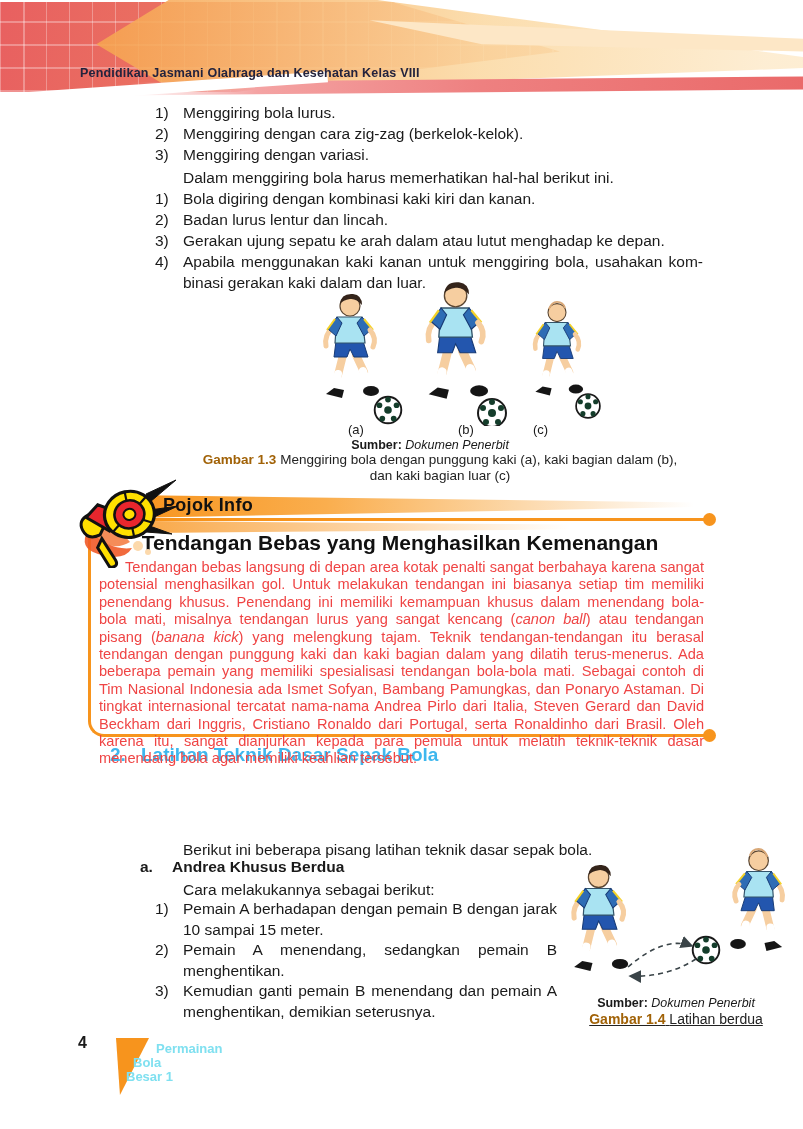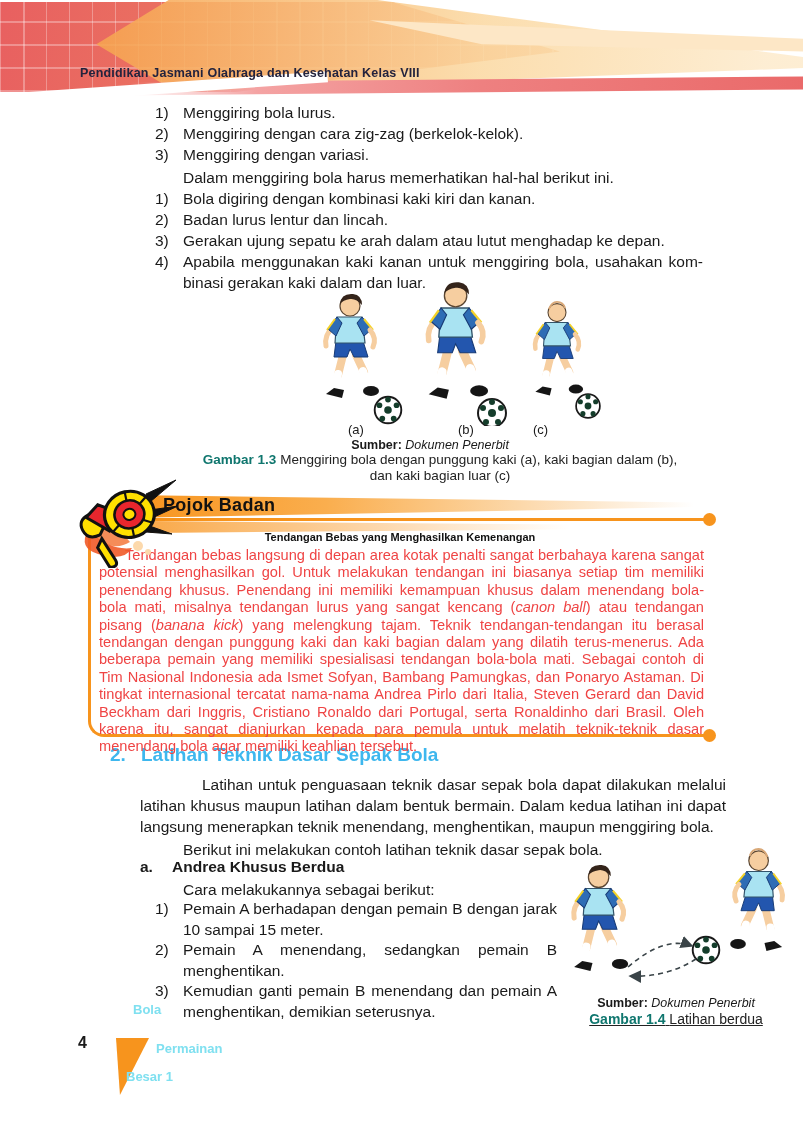--- a/index.html
+++ b/index.html
@@ -35,38 +35,38 @@
   .num-list .txt{flex:1;}
   .justify{text-align:justify;}
   .j-first{text-align-last:justify;}
   .block{display:block;}
 
   
   .src{font-size:12.5px;text-align:center;}
   .src b{font-weight:bold;}
   .src i{font-style:italic;}
   .figcap{font-size:13.5px;text-align:center;line-height:15.5px;color:#222;}
-  .figcap .lbl{color:#0f766e;font-weight:bold;}
+  .figcap .lbl{color:#a16207;font-weight:bold;}
 
   
   .swoosh1{position:absolute;top:492px;left:128px;width:566px;height:26px;z-index:2;
     background:linear-gradient(90deg,#F7941D 0%,#FAAE4E 35%,#FCD9AC 70%,rgba(253,236,214,0) 100%);
     clip-path:polygon(0 12%,100% 40%,100% 58%,0 100%);}
   .swoosh2{position:absolute;top:521px;left:150px;width:420px;height:12px;z-index:2;
     background:linear-gradient(90deg,#F9A94A,rgba(252,222,178,0));
     clip-path:polygon(0 0,100% 30%,100% 70%,0 100%);}
   .pojok-label{position:absolute;top:495px;left:163px;z-index:4;font-size:18px;font-weight:bold;
     color:#111;letter-spacing:.3px;}
   .mega{position:absolute;top:472px;left:74px;width:104px;height:96px;z-index:3;}
   .infobox{position:absolute;top:518px;left:88px;width:621px;height:219px;z-index:1;
     border:3px solid #F7941D;border-right:none;border-radius:16px 0 0 16px;box-sizing:border-box;}
   .infobox .dot{position:absolute;width:13px;height:13px;border-radius:50%;background:#F7941D;right:-7px;}
   .infobox .dot.t{top:-8px;}
   .infobox .dot.b{bottom:-8px;}
-  .infobox h3{margin:10px 8px 4px;font-size:11px;text-align:center;color:#111;}
+  .infobox h3{margin:10px 8px 4px;font-size:21px;text-align:center;color:#111;}
   .infobox p{margin:0;padding:0 5px 0 8px;font-size:14.6px;line-height:17.4px;
     text-align:justify;text-indent:26px;color:#ef4444;}
   .infobox p i{font-style:italic;}
 
   
   .sec-head{position:absolute;top:744px;left:110px;font-size:19px;font-weight:bold;color:#3EB7EE;}
   .sec-head .n{display:inline-block;width:31px;}
   .sub-head{position:absolute;top:858px;left:140px;font-size:15.5px;font-weight:bold;}
   .sub-head .l{display:inline-block;width:32px;}
 
@@ -212,34 +212,33 @@
           <path d="M68 36 L76 30"></path>
           <path d="M68 52 L77 57"></path>
         <path d="M56 58 L56 67"></path>
           <path d="M44 52 L36 58"></path>
       </g>
       <ellipse cx="56" cy="44" rx="6" ry="5.5" fill="#FFE000" stroke="#111" stroke-width="2"></ellipse>
     </g>
     <circle cx="64" cy="74" r="5" fill="#FCD9AC"></circle>
     <circle cx="74" cy="80" r="3" fill="#FCD9AC"></circle>
   </svg>
-  <div class="pojok-label">Pojok Badan</div>
+  <div class="pojok-label">Pojok Info</div>
 
   <div class="infobox">
     <span class="dot t"></span>
     <span class="dot b"></span>
     <h3>Tendangan Bebas yang Menghasilkan Kemenangan</h3>
     <p><span>Tendangan bebas langsung di depan area kotak penalti sangat berbahaya karena sangat potensial menghasilkan gol. Untuk melakukan tendangan ini biasanya setiap tim memiliki penendang khusus. Penendang ini memiliki kemampuan khusus dalam menendang bola-bola mati, misalnya tendangan lurus yang sangat kencang (</span><i>canon ball</i><span>) atau tendangan pisang (</span><i>banana kick</i><span>) yang melengkung tajam. Teknik tendangan-tendangan itu berasal tendangan dengan punggung kaki dan kaki bagian dalam yang dilatih terus-menerus. Ada beberapa pemain yang memiliki spesialisasi tendangan bola-bola mati. Sebagai contoh di Tim Nasional Indonesia ada Ismet Sofyan, Bambang Pamungkas, dan Ponaryo Astaman. Di tingkat internasional tercatat nama-nama Andrea Pirlo dari Italia, Steven Gerard dan David Beckham dari Inggris, Cristiano Ronaldo dari Portugal, serta Ronaldinho dari Brasil. Oleh karena itu, sangat dianjurkan kepada para pemula untuk melatih teknik-teknik dasar menendang bola agar memiliki keahlian tersebut.</span></p>
   </div>
 
   <div class="sec-head">
     <span class="n">2.</span><span>Latihan Teknik Dasar Sepak Bola</span>
   </div>
-  <div class="abs body-txt justify" style="top:774px;left:140px;width:586px;text-indent:62px;">Latihan untuk penguasaan teknik dasar sepak bola dapat dilakukan melalui latihan khusus maupun latihan dalam bentuk bermain. Dalam kedua latihan ini dapat langsung menerapkan teknik menendang, menghentikan, maupun menggiring bola.</div>
-  <div class="abs body-txt" style="top:839px;left:183px;width:520px;">Berikut ini melakukan contoh latihan teknik dasar sepak bola.</div>
+  <div class="abs body-txt" style="top:839px;left:183px;width:520px;">Berikut ini beberapa pisang latihan teknik dasar sepak bola.</div>
 
   <div class="sub-head">
     <span class="l">a.</span><span>Andrea Khusus Berdua</span>
   </div>
   <div class="abs body-txt" style="top:879px;left:183px;width:380px;">Cara melakukannya sebagai berikut:</div>
   <div class="abs body-txt num-list" style="top:899px;left:155px;width:402px;line-height:20.5px;">
     <div class="li">
         <span class="num">1)</span>
         <span class="txt justify">Pemain A berhadapan dengan pemain B dengan jarak 10 sampai 15 meter.</span>
       </div>
@@ -268,16 +267,16 @@
     <b>Sumber:</b>&nbsp;<i>Dokumen Penerbit</i>
   </div>
   <div class="abs figcap" style="top:1012px;left:548px;width:256px;font-size:14px;text-decoration:underline;">
     <span class="lbl">Gambar 1.4</span>
     <span>Latihan berdua</span>
   </div>
 
   <div class="pagenum">4</div>
   <div class="foot-tri"></div>
   <div class="foot-tab" style="top:1041px;left:156px;">Permainan</div>
-  <div class="foot-tab" style="top:1002px;left:133px;">Bola</div>
+  <div class="foot-tab" style="top:1055px;left:133px;">Bola</div>
   <div class="foot-tab" style="top:1069px;left:126px;">Besar 1</div>
 
 </div>
 
 </body></html>

